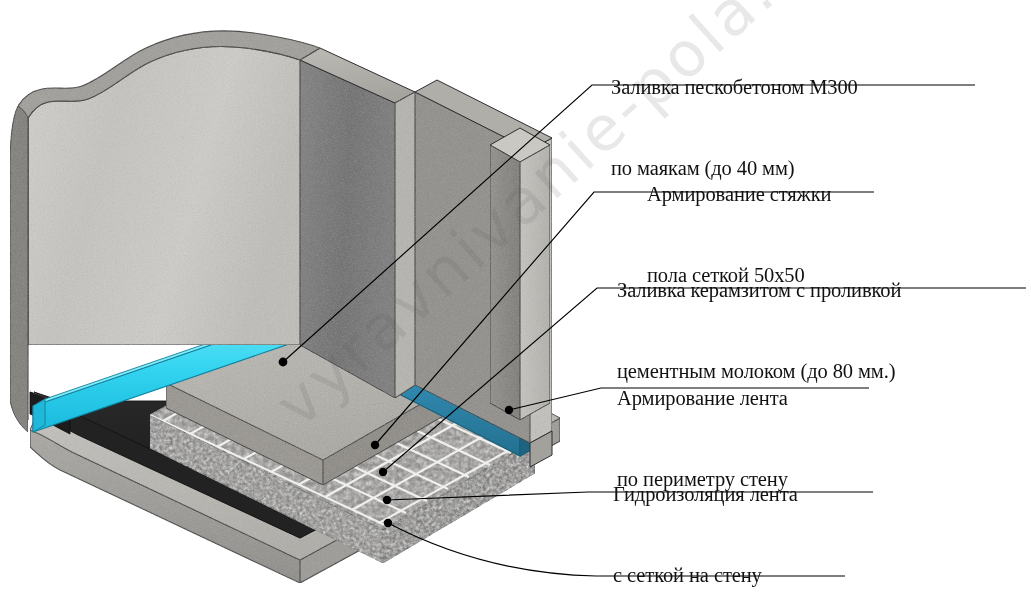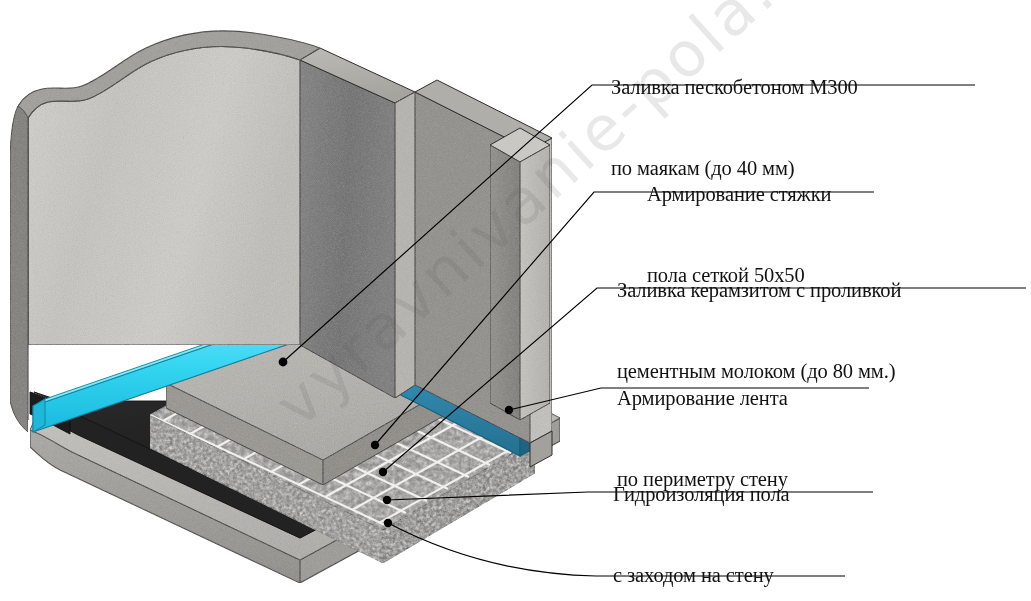--- a/index.html
+++ b/index.html
@@ -284,21 +284,21 @@
     <span class="ln">Заливка керамзитом с проливкой</span>
     <span class="ln">цементным молоком (до 80 мм.)</span>
   </div>
 
   <div class="callout" style="left:617px; top:331px;">
     <span class="ln">Армирование лента</span>
     <span class="ln">по периметру стену</span>
   </div>
 
   <div class="callout" style="left:613px; top:427px;">
-    <span class="ln">Гидроизоляция пола</span>
-    <span class="ln">с заходом на стену</span>
+    <span class="ln">Гидроизоляция лента</span>
+    <span class="ln">с сеткой на стену</span>
   </div>
 
   <div class="callout" style="left:613px; top:548px;">
     
   </div>
 
 </div>
 
 </body></html>

